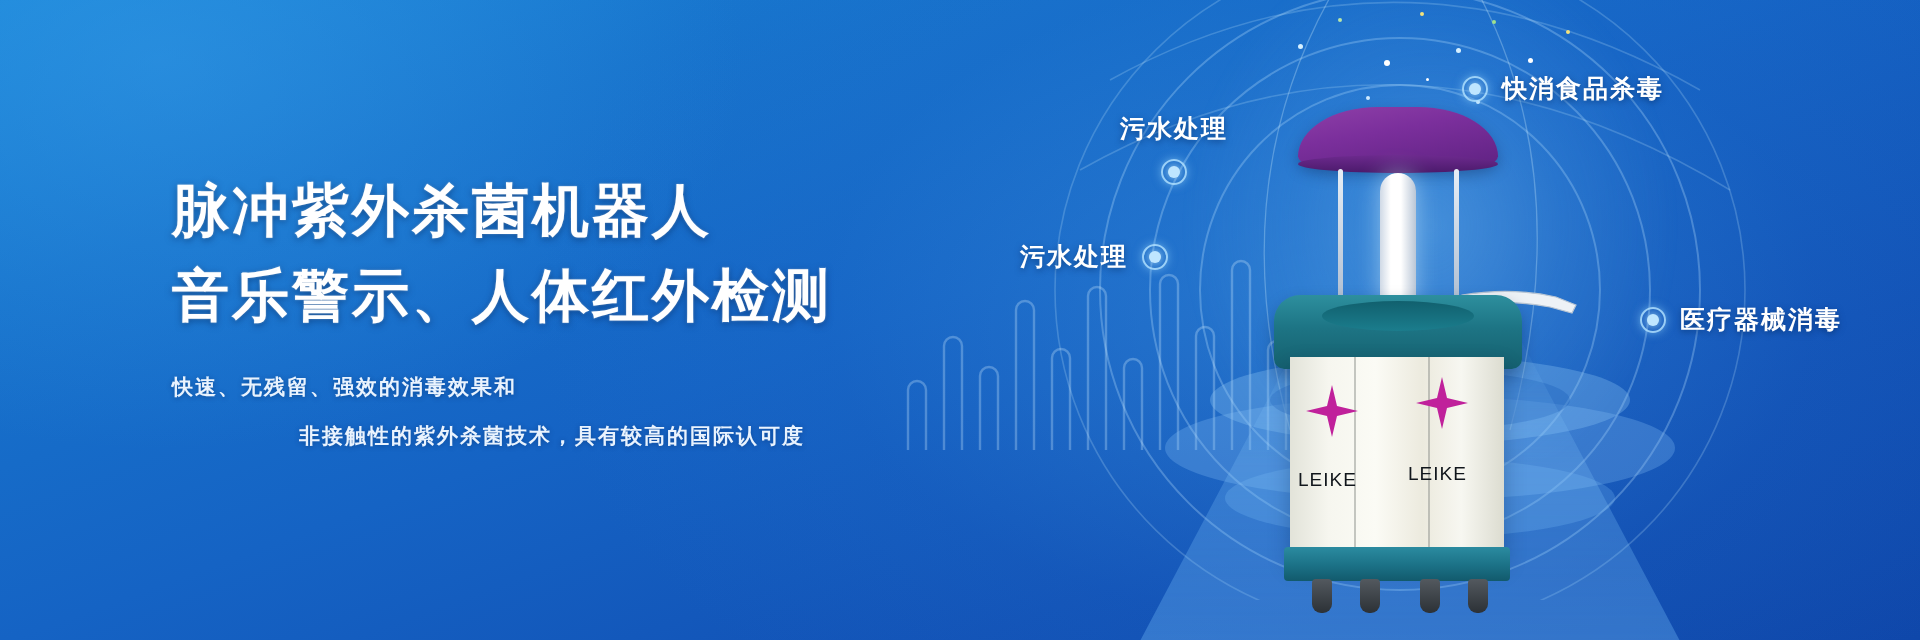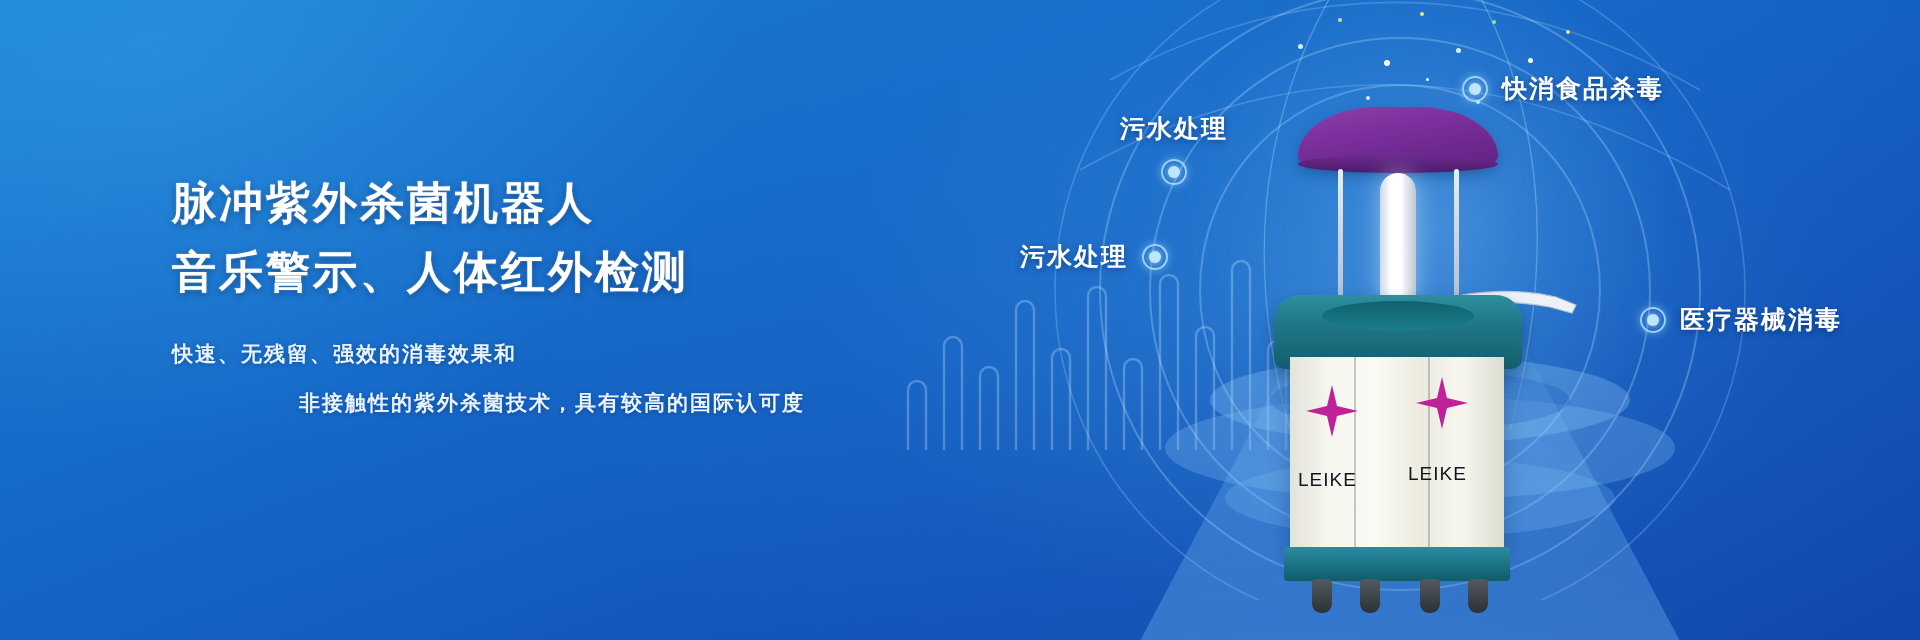--- a/index.html
+++ b/index.html
@@ -44,21 +44,21 @@
   }
 
   
   .sparkles{position:absolute;left:1280px;top:0;width:340px;height:180px;}
   .sp{position:absolute;border-radius:50%;}
 
   
   .copy{position:absolute;left:172px;top:175px;width:760px;}
   .title-1,.title-2{
     color:#ffffff;
-    font-size:44px;
+    font-size:57px;
     line-height:1.25;
     font-weight:700;
     letter-spacing:3px;
     text-shadow:0 2px 7px rgba(4,40,95,.55), 0 0 2px rgba(255,255,255,.5);
     white-space:nowrap;
   }
   .title-2{margin-top:14px;}
   .sub{margin-top:42px;}
   .sub-line{
     color:#e9f3fe;

